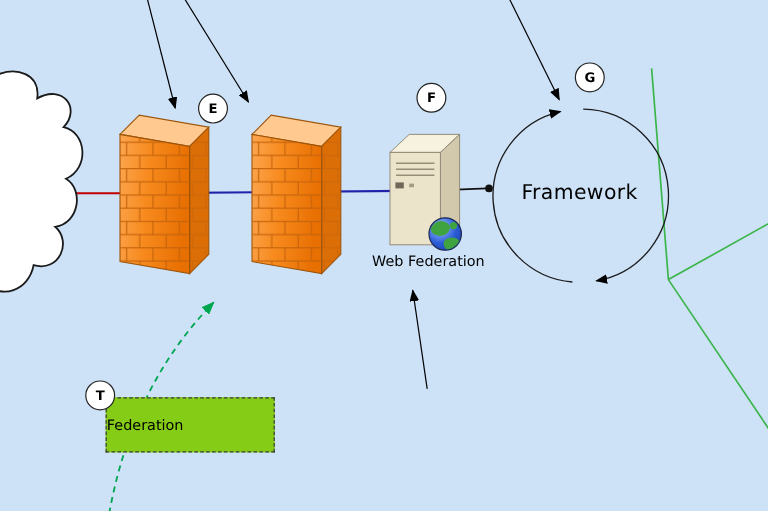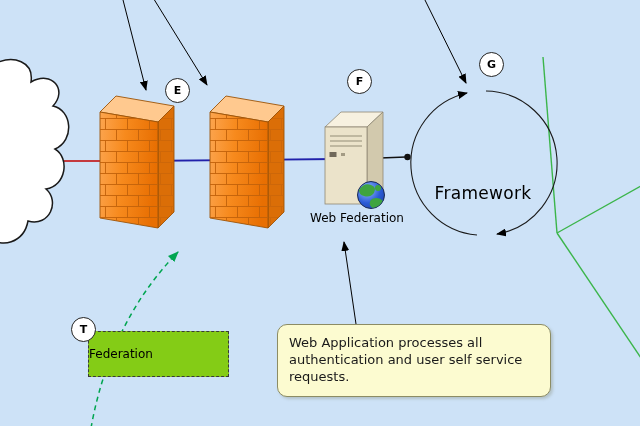--- a/index.html
+++ b/index.html
@@ -16,21 +16,21 @@
     width: 25px; height: 25px; border-radius: 50%;
     background: #fff; border: 1.3px solid #222;
     display: flex; align-items: center; justify-content: center;
     font-size: 11px; font-weight: bold;
     box-sizing: border-box;
   }
 
   .framework-label {
     position: absolute; z-index: 2;
     left: 483px; top: 161px; transform: translate(-50%, -50%);
-    font-size: 17px; letter-spacing: 0.3px; white-space: nowrap; margin-top: 32px;
+    font-size: 17px; letter-spacing: 0.3px; white-space: nowrap;
   }
 
   .webapp-label {
     position: absolute; z-index: 2;
     left: 357px; top: 211px; transform: translateX(-50%);
     font-size: 12px; white-space: nowrap;
   }
 
   .federation-box {
     position: absolute; z-index: 2;
@@ -151,17 +151,14 @@
   <div class="badge" style="left:479px; top:52px;">G</div>
   <div class="badge" style="left:71px; top:317px;">T</div>
 
   <div class="framework-label">Framework</div>
   <div class="webapp-label">Web Federation</div>
 
   <div class="federation-box">
     <span>Federation</span>
   </div>
 
-  <div class="callout-box">
-    <div>Web Application processes all authentication and user self service requests.</div>
-  </div>
 
 </div>
 
 </body></html>

